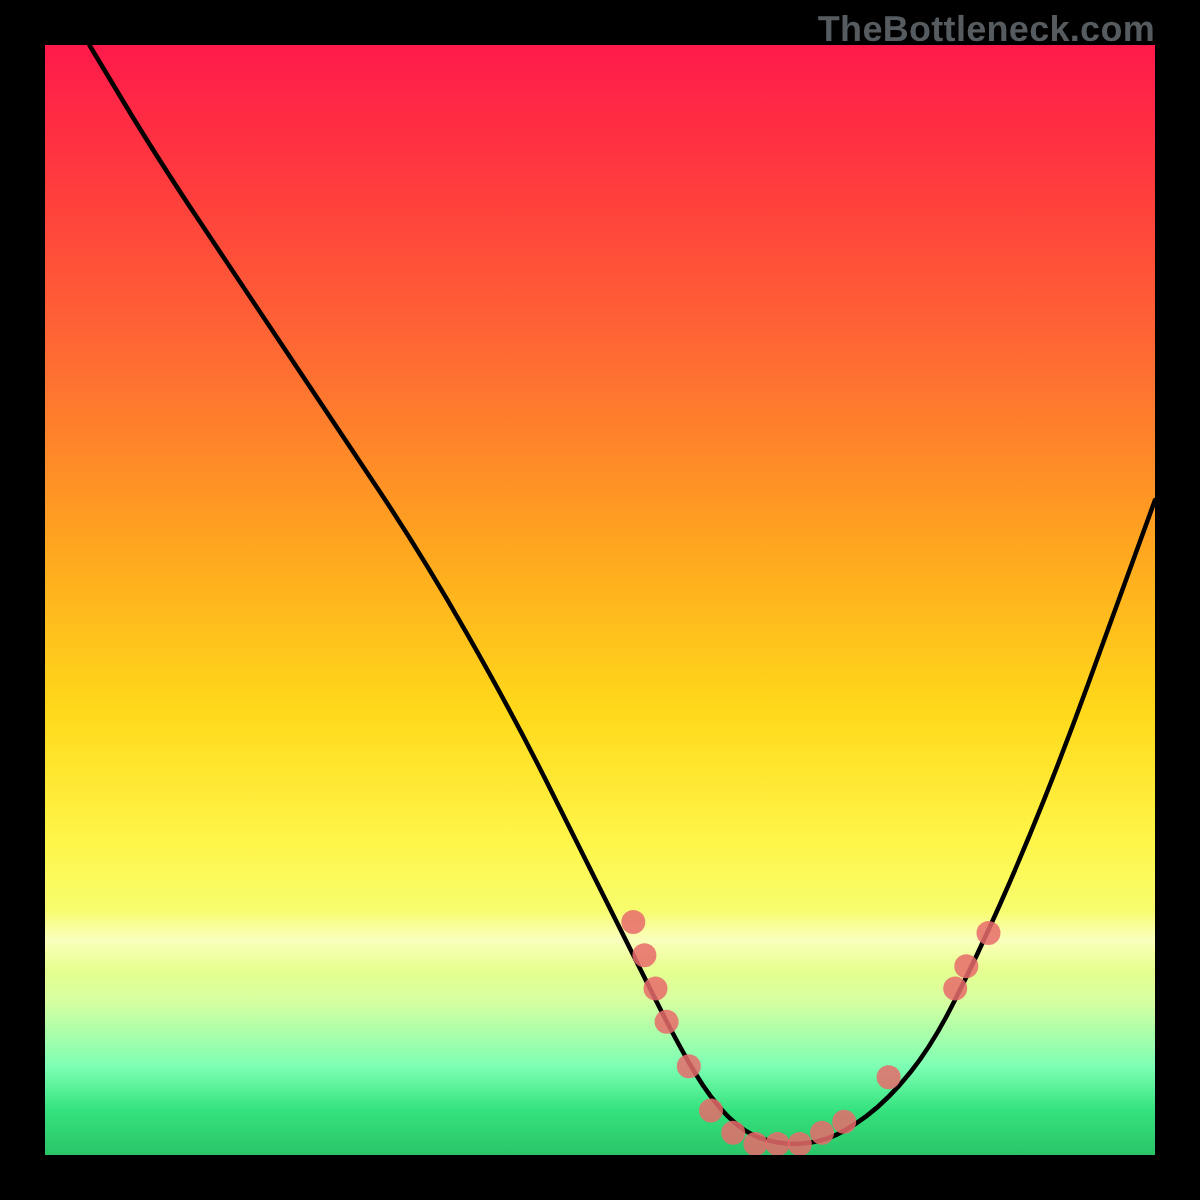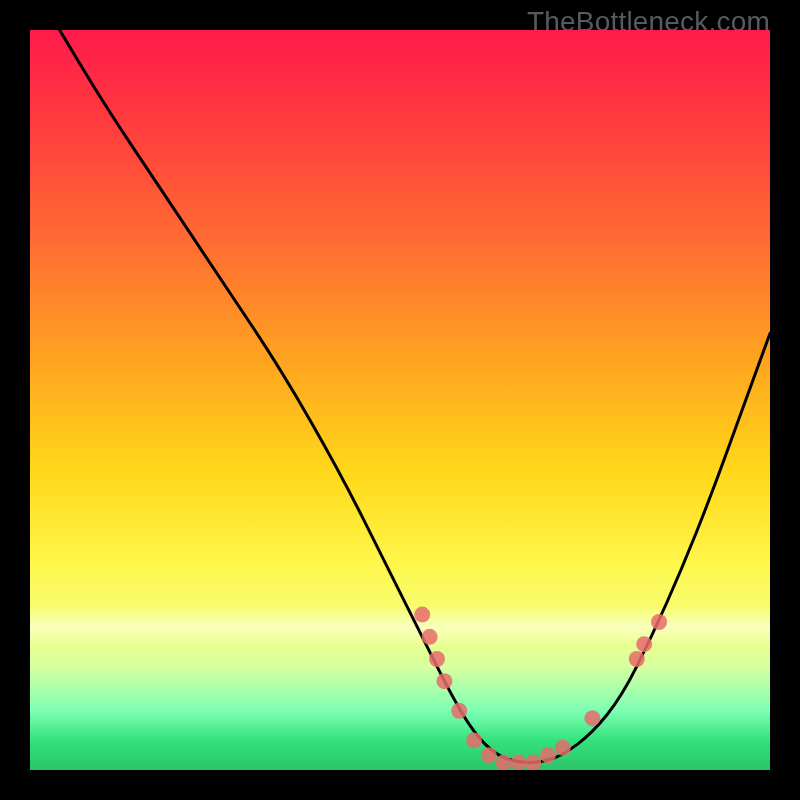--- a/index.html
+++ b/index.html
@@ -49,22 +49,22 @@
       rgba(255,255,240,0.55) 50%,
       rgba(255,255,255,0) 100%
     );
     pointer-events: none;
   }
   .watermark {
     position: absolute;
     top: 6px;
     right: 30px;
     color: #555b5f;
-    font-size: 28px;
-    font-weight: 400;
+    font-size: 24px;
+    font-weight: 700;
     letter-spacing: 0.2px;
     margin-left: 20px;
   }
   svg.curve {
     position: absolute;
     inset: 0;
     width: 100%;
     height: 100%;
   }
 </style>

